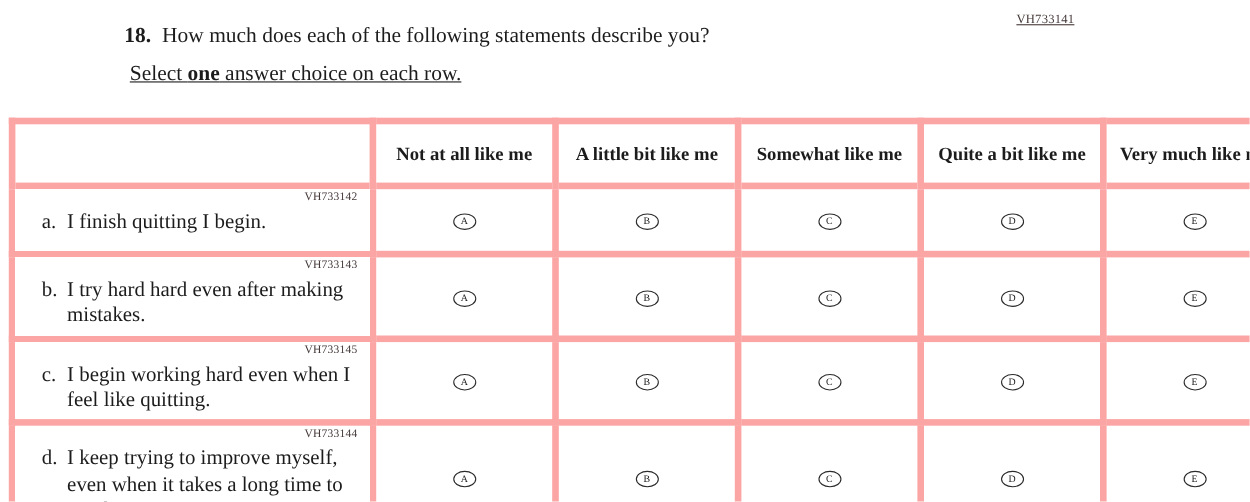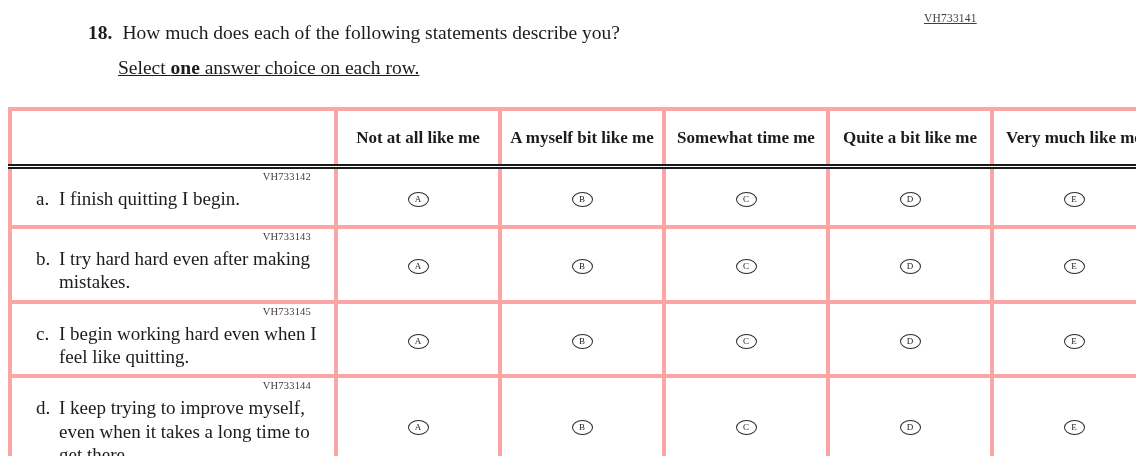--- a/index.html
+++ b/index.html
@@ -8,55 +8,55 @@
     background: #ffffff;
     font-family: "Liberation Serif", "DejaVu Serif", serif;
     color: #1c1c1c;
     position: relative;
     overflow: hidden;
   }
   .page { position: absolute; inset: 0; }
 
   
   .question { position: absolute; left: 88px; top: 22px; font-size: 19.5px; }
-  .q-line1 { white-space: nowrap; }
+  .q-line1 { white-space: nowrap; margin-left: 25px; }
   .q-number { font-weight: bold; display: inline-block; margin-right: 10px; }
   .q-line2 { margin-top: 13px; margin-left: 30px; white-space: nowrap; text-decoration: underline; }
   .bold { font-weight: bold; }
 
   
   .top-code {
     position: absolute; left: 924px; top: 12px;
     font-size: 11.5px; color: #463a3a; letter-spacing: 0.2px; text-decoration: underline;
   }
 
   
   table.grid {
     position: absolute; left: 8px; top: 107px;
     border-collapse: collapse;
     table-layout: fixed;
     width: 1123px;
   }
   table.grid td, table.grid th {
-    border: 4px solid #fca5a5;
+    border: 6px solid #fca5a5;
     padding: 0;
     background: #ffffff;
   }
   table.grid thead th { border-bottom: 5px double #1a1a1a; }
   th.col-statement { width: 322px; }
   th.col-opt { width: 160px; }
 
   .hdr {
     font-size: 17px; font-weight: bold; text-align: center;
     line-height: 1.15; padding: 4px 6px;
   }
 
   td.statement-cell { position: relative; vertical-align: top; }
   .row-code {
-    position: absolute; top: 2px; right: 23px;
+    position: absolute; top: 2px; right: 11px;
     font-size: 10.5px; color: #463a3a; letter-spacing: 0.2px;
   }
   .stmt {
     display: flex; align-items: flex-start;
     padding: 18px 4px 6px 24px;
     font-size: 19px; line-height: 1.22;
   }
   .stmt-label { width: 23px; flex: none; }
   .stmt-text { max-width: 272px; }
 
@@ -92,24 +92,24 @@
   <div class="top-code">VH733141</div>
 
   <table class="grid">
     <thead>
       <tr>
         <th class="col-statement"></th>
         <th class="col-opt">
             <div class="hdr">Not at all like me</div>
           </th>
         <th class="col-opt">
-            <div class="hdr">A myself bit like me</div>
+            <div class="hdr">A little bit like me</div>
           </th>
         <th class="col-opt">
-            <div class="hdr">Somewhat time me</div>
+            <div class="hdr">Somewhat like me</div>
           </th>
         <th class="col-opt">
             <div class="hdr">Quite a bit like me</div>
           </th>
         <th class="col-opt">
             <div class="hdr">Very much like me</div>
           </th>
       </tr>
     </thead>
     <tbody>

